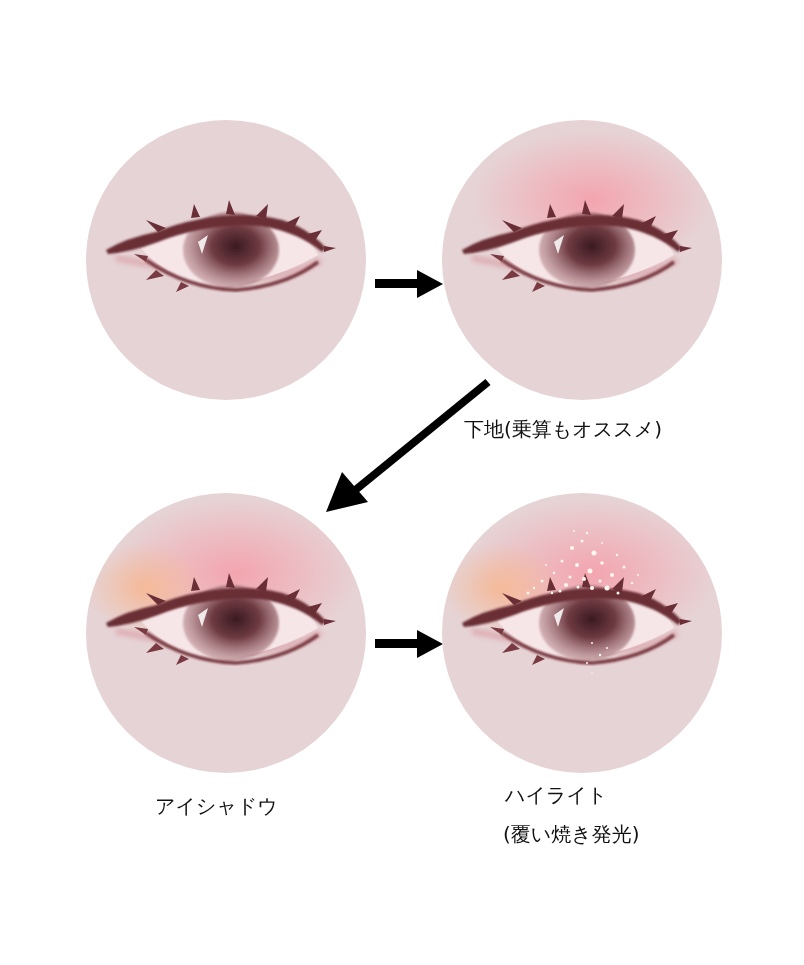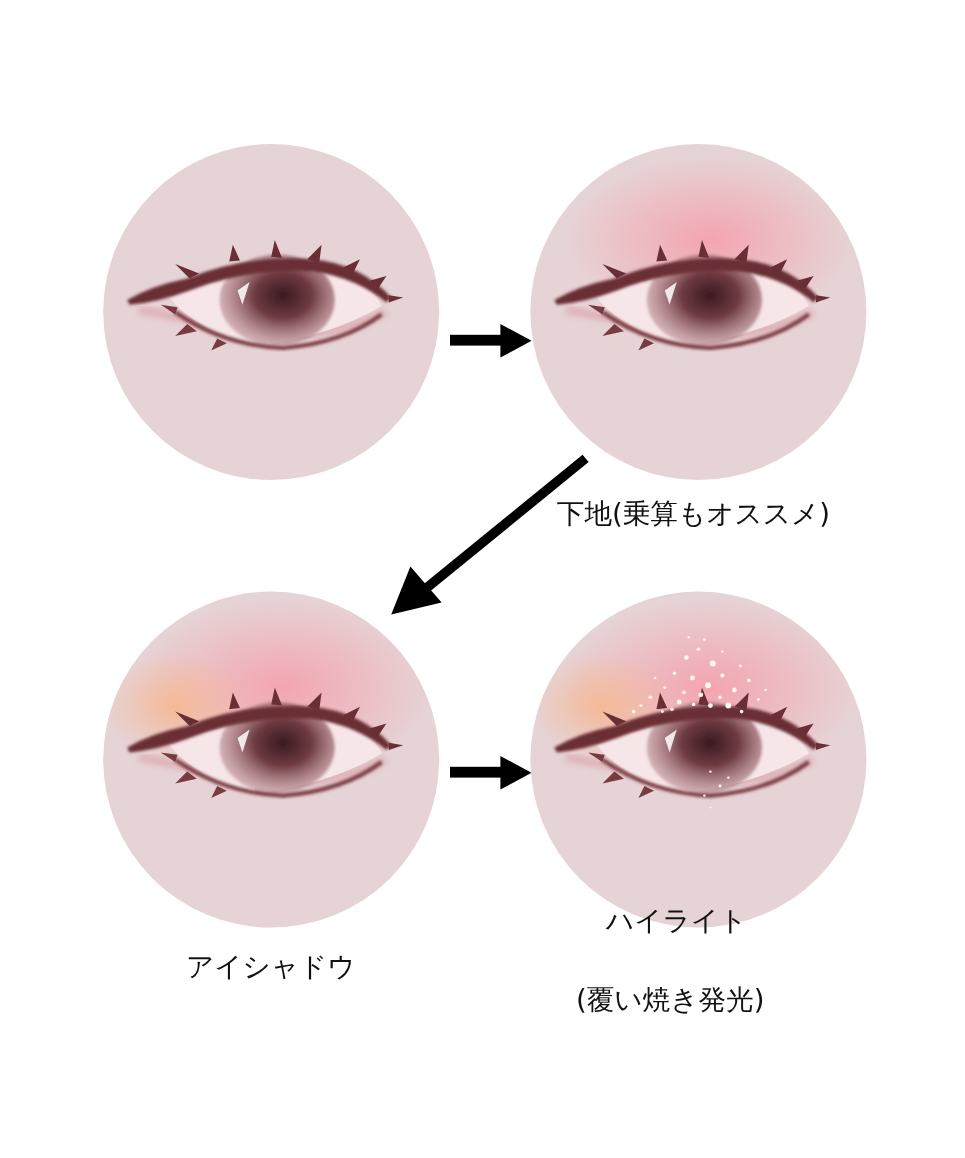--- a/index.html
+++ b/index.html
@@ -1,21 +1,21 @@
 <!DOCTYPE html>
 <html><head>
 <meta charset="utf-8">
 <style>
   html, body { margin:0; padding:0; background:#ffffff; }
   body { width:804px; height:965px; position:relative; overflow:hidden;
          font-family:"DejaVu Sans", "Liberation Sans", sans-serif; }
   .panel { position:absolute; width:280px; height:280px; border-radius:50%;
            background:#e6d3d5; overflow:hidden; }
   .panel svg { position:absolute; left:0; top:0; }
-  .label { position:absolute; color:#111; font-size:23px; line-height:31px; white-space:nowrap; }
+  .label { position:absolute; color:#111; font-size:20px; line-height:31px; white-space:nowrap; }
   .arrow { position:absolute; }
 </style>
 </head>
 <body>
 
 <svg width="0" height="0" style="position:absolute">
   <defs>
     <radialGradient id="irisG" cx="0.55" cy="0.45" r="0.55">
       <stop offset="0" stop-color="#3a1a20"></stop>
       <stop offset="0.45" stop-color="#6e3a42"></stop>
@@ -132,14 +132,14 @@
       <circle cx="150" cy="150" r="1"></circle>
         <circle cx="158" cy="162" r="1.2"></circle>
         <circle cx="145" cy="170" r="1"></circle>
       <circle cx="165" cy="155" r="1"></circle>
         <circle cx="150" cy="180" r="0.8"></circle>
     </g>
   </svg>
 </div>
 
 <div class="label" style="left:155px;top:792px;font-family:Liberation Mono, monospace;">アイシャドウ</div>
-<div class="label" style="left:505px;top:753px;">ハイライト</div>
-<div class="label" style="left:480px;top:819px;">(覆い焼き発光)</div>
+<div class="label" style="left:505px;top:780px;">ハイライト</div>
+<div class="label" style="left:503px;top:819px;">(覆い焼き発光)</div>
 
 </body></html>

